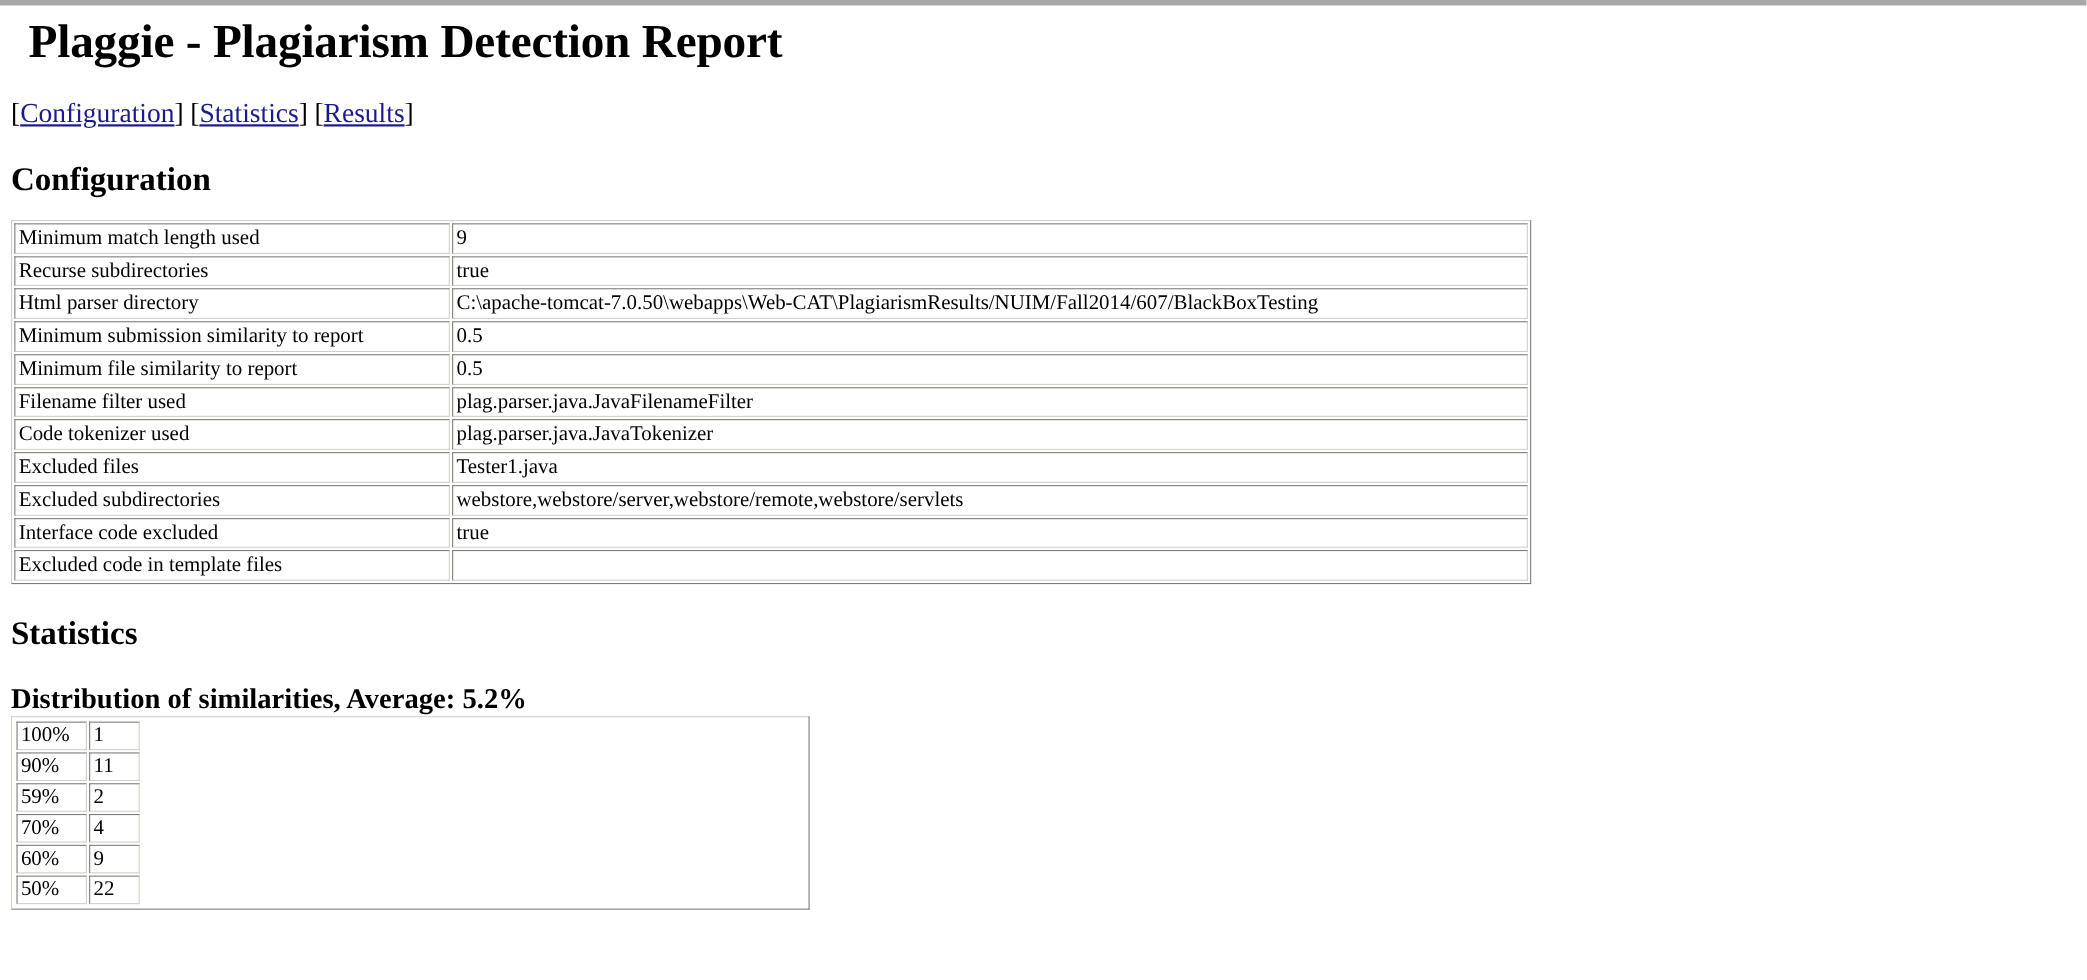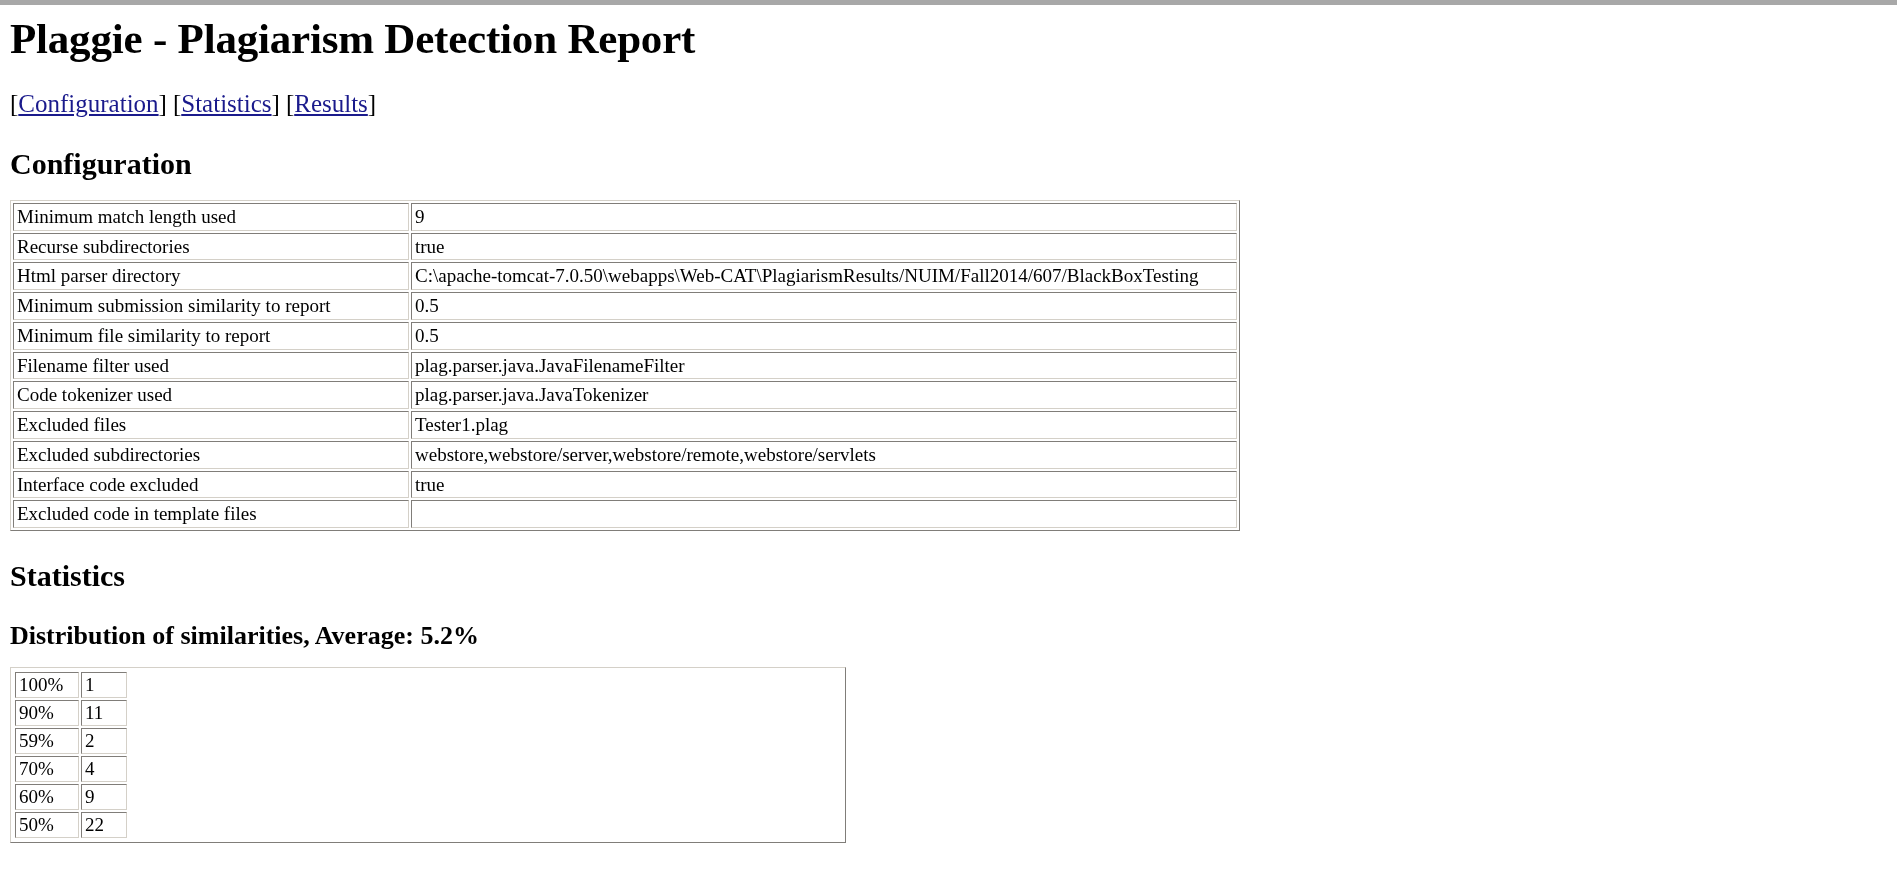--- a/index.html
+++ b/index.html
@@ -27,21 +27,21 @@
     background: #a8a8a8;
   }
   .page {
     padding: 0 10px;
     box-sizing: border-box;
   }
   h1.report-title {
     font-family: "Liberation Serif", "DejaVu Serif", serif;
     font-size: 43px;
     font-weight: bold;
-    margin: 14px 0 0 0;
+    margin: 14px 0 0 16px;
     padding: 0;
     line-height: 1.15;
     letter-spacing: -0.2px;
   }
   .nav-links {
     margin: 26px 0 0 0;
     font-size: 25px;
     line-height: 1.2;
   }
   .nav-links .bracket {
@@ -84,34 +84,33 @@
   }
   table.classic > tbody > tr > td {
     border: 1px inset #d4d0c8;
     padding: 1px 3px;
     vertical-align: top;
     white-space: nowrap;
   }
 
   #config-table {
     margin-top: 18px;
-    width: 1230px;
+    width: 1382px;
     table-layout: fixed;
   }
   #config-table td.cfg-key {
     width: 388px;
   }
   #config-table td.cfg-val {
     width: auto;
     overflow: hidden;
   }
 
   #distribution-wrapper {
-    margin-top: 16px;
-    width: 836px;
+    width: 726px;
     border: 1px outset #d4d0c8;
     border-collapse: separate;
     border-spacing: 2px;
     table-layout: fixed;
   }
   #distribution-wrapper > tbody > tr > td.dist-holder {
     border: none;
     padding: 0;
     vertical-align: top;
   }
@@ -174,21 +173,21 @@
       <tr>
         <td class="cfg-key">Filename filter used</td>
         <td class="cfg-val">plag.parser.java.JavaFilenameFilter</td>
       </tr>
       <tr>
         <td class="cfg-key">Code tokenizer used</td>
         <td class="cfg-val">plag.parser.java.JavaTokenizer</td>
       </tr>
       <tr>
         <td class="cfg-key">Excluded files</td>
-        <td class="cfg-val">Tester1.plag</td>
+        <td class="cfg-val">Tester1.java</td>
       </tr>
       <tr>
         <td class="cfg-key">Excluded subdirectories</td>
         <td class="cfg-val">webstore,webstore/server,webstore/remote,webstore/servlets</td>
       </tr>
       <tr>
         <td class="cfg-key">Interface code excluded</td>
         <td class="cfg-val">true</td>
       </tr>
       <tr>

